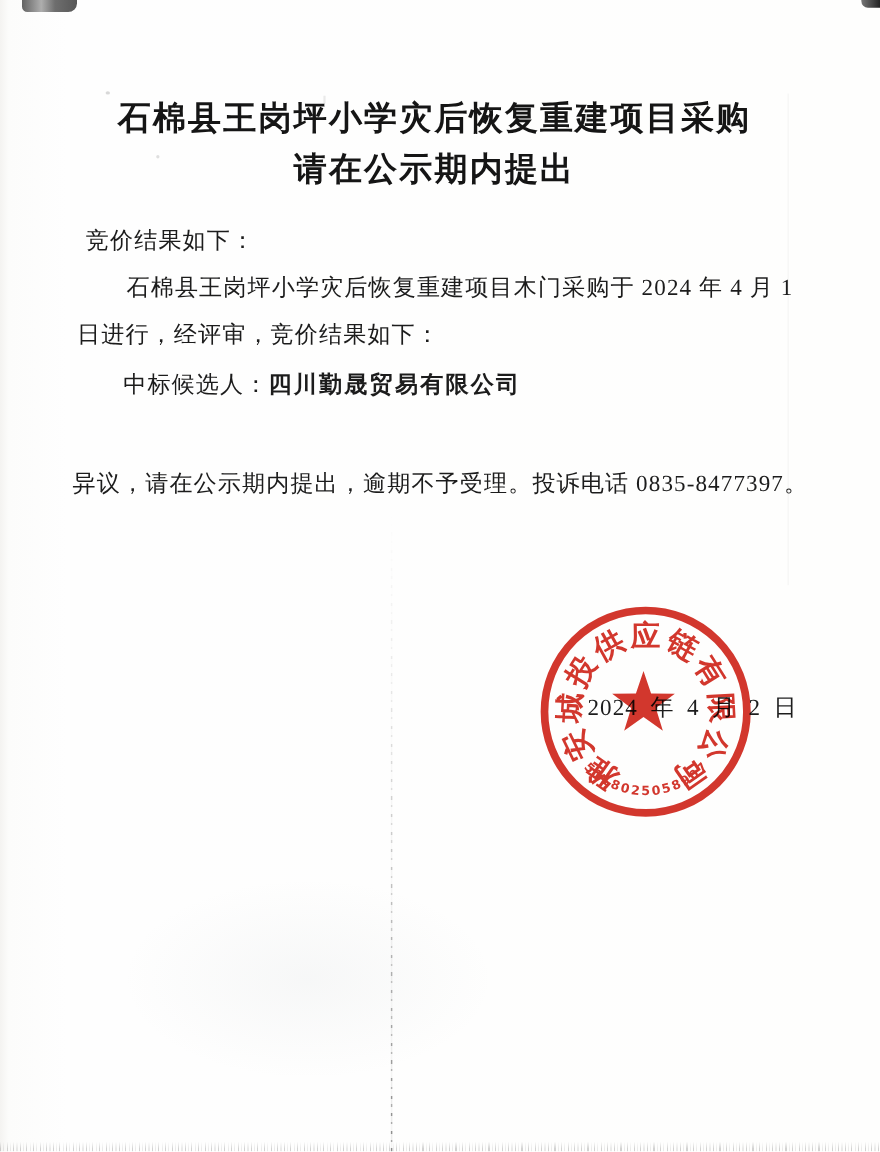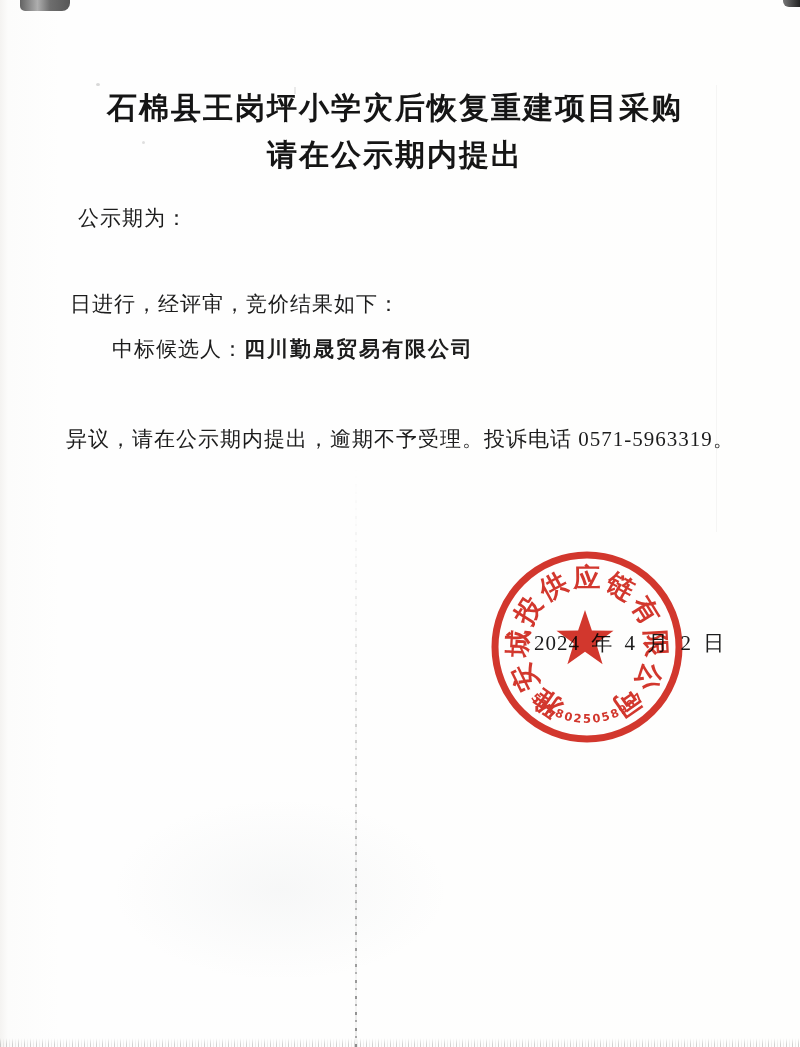--- a/index.html
+++ b/index.html
@@ -80,26 +80,27 @@
   <div class="mottle"></div>
   <div class="speck-1"></div>
   <div class="speck-2"></div>
   <div class="speck-3"></div>
 
   <div class="doc-title">
     <div>石棉县王岗坪小学灾后恢复重建项目采购</div>
     <div>请在公示期内提出</div>
   </div>
 
-  <div class="line salutation">公示期为：</div>
+  <div class="line salutation">竞价结果如下：</div>
+  <div class="line p1l1">石棉县王岗坪小学灾后恢复重建项目木门采购于 2024 年 4 月 1</div>
   <div class="line p1l2">日进行，经评审，竞价结果如下：</div>
   <div class="line winner">
     <span>中标候选人：</span><span class="winner-name">四川勤晟贸易有限公司</span>
   </div>
-  <div class="line p2l2">异议，请在公示期内提出，逾期不予受理。投诉电话 0571-5963319。</div>
+  <div class="line p2l2">异议，请在公示期内提出，逾期不予受理。投诉电话 0835-8477397。</div>
 
   <div class="line sig-date">2024 年 4 月 2 日</div>
 
   <svg class="seal" viewBox="0 0 210 210">
     <circle class="seal-red-stroke" cx="105" cy="104" r="92" fill="none" stroke="#d0271d" stroke-width="7"></circle>
     <polygon class="seal-red-fill" fill="#d0271d" points="103,67 109.9,87.5 131.5,87.7 114.2,100.6 120.6,121.3 103,108.8 85.4,121.3 91.8,100.6 74.5,87.7 96.1,87.5"></polygon>
     <g>
         <text class="ring-ch" transform="translate(105 104) rotate(-145) translate(0 -60)" text-anchor="middle" fill="#d0271d">雅</text>
         <text class="ring-ch" transform="translate(105 104) rotate(-116) translate(0 -60)" text-anchor="middle" fill="#d0271d">安</text>
         <text class="ring-ch" transform="translate(105 104) rotate(-87) translate(0 -60)" text-anchor="middle" fill="#d0271d">城</text>

